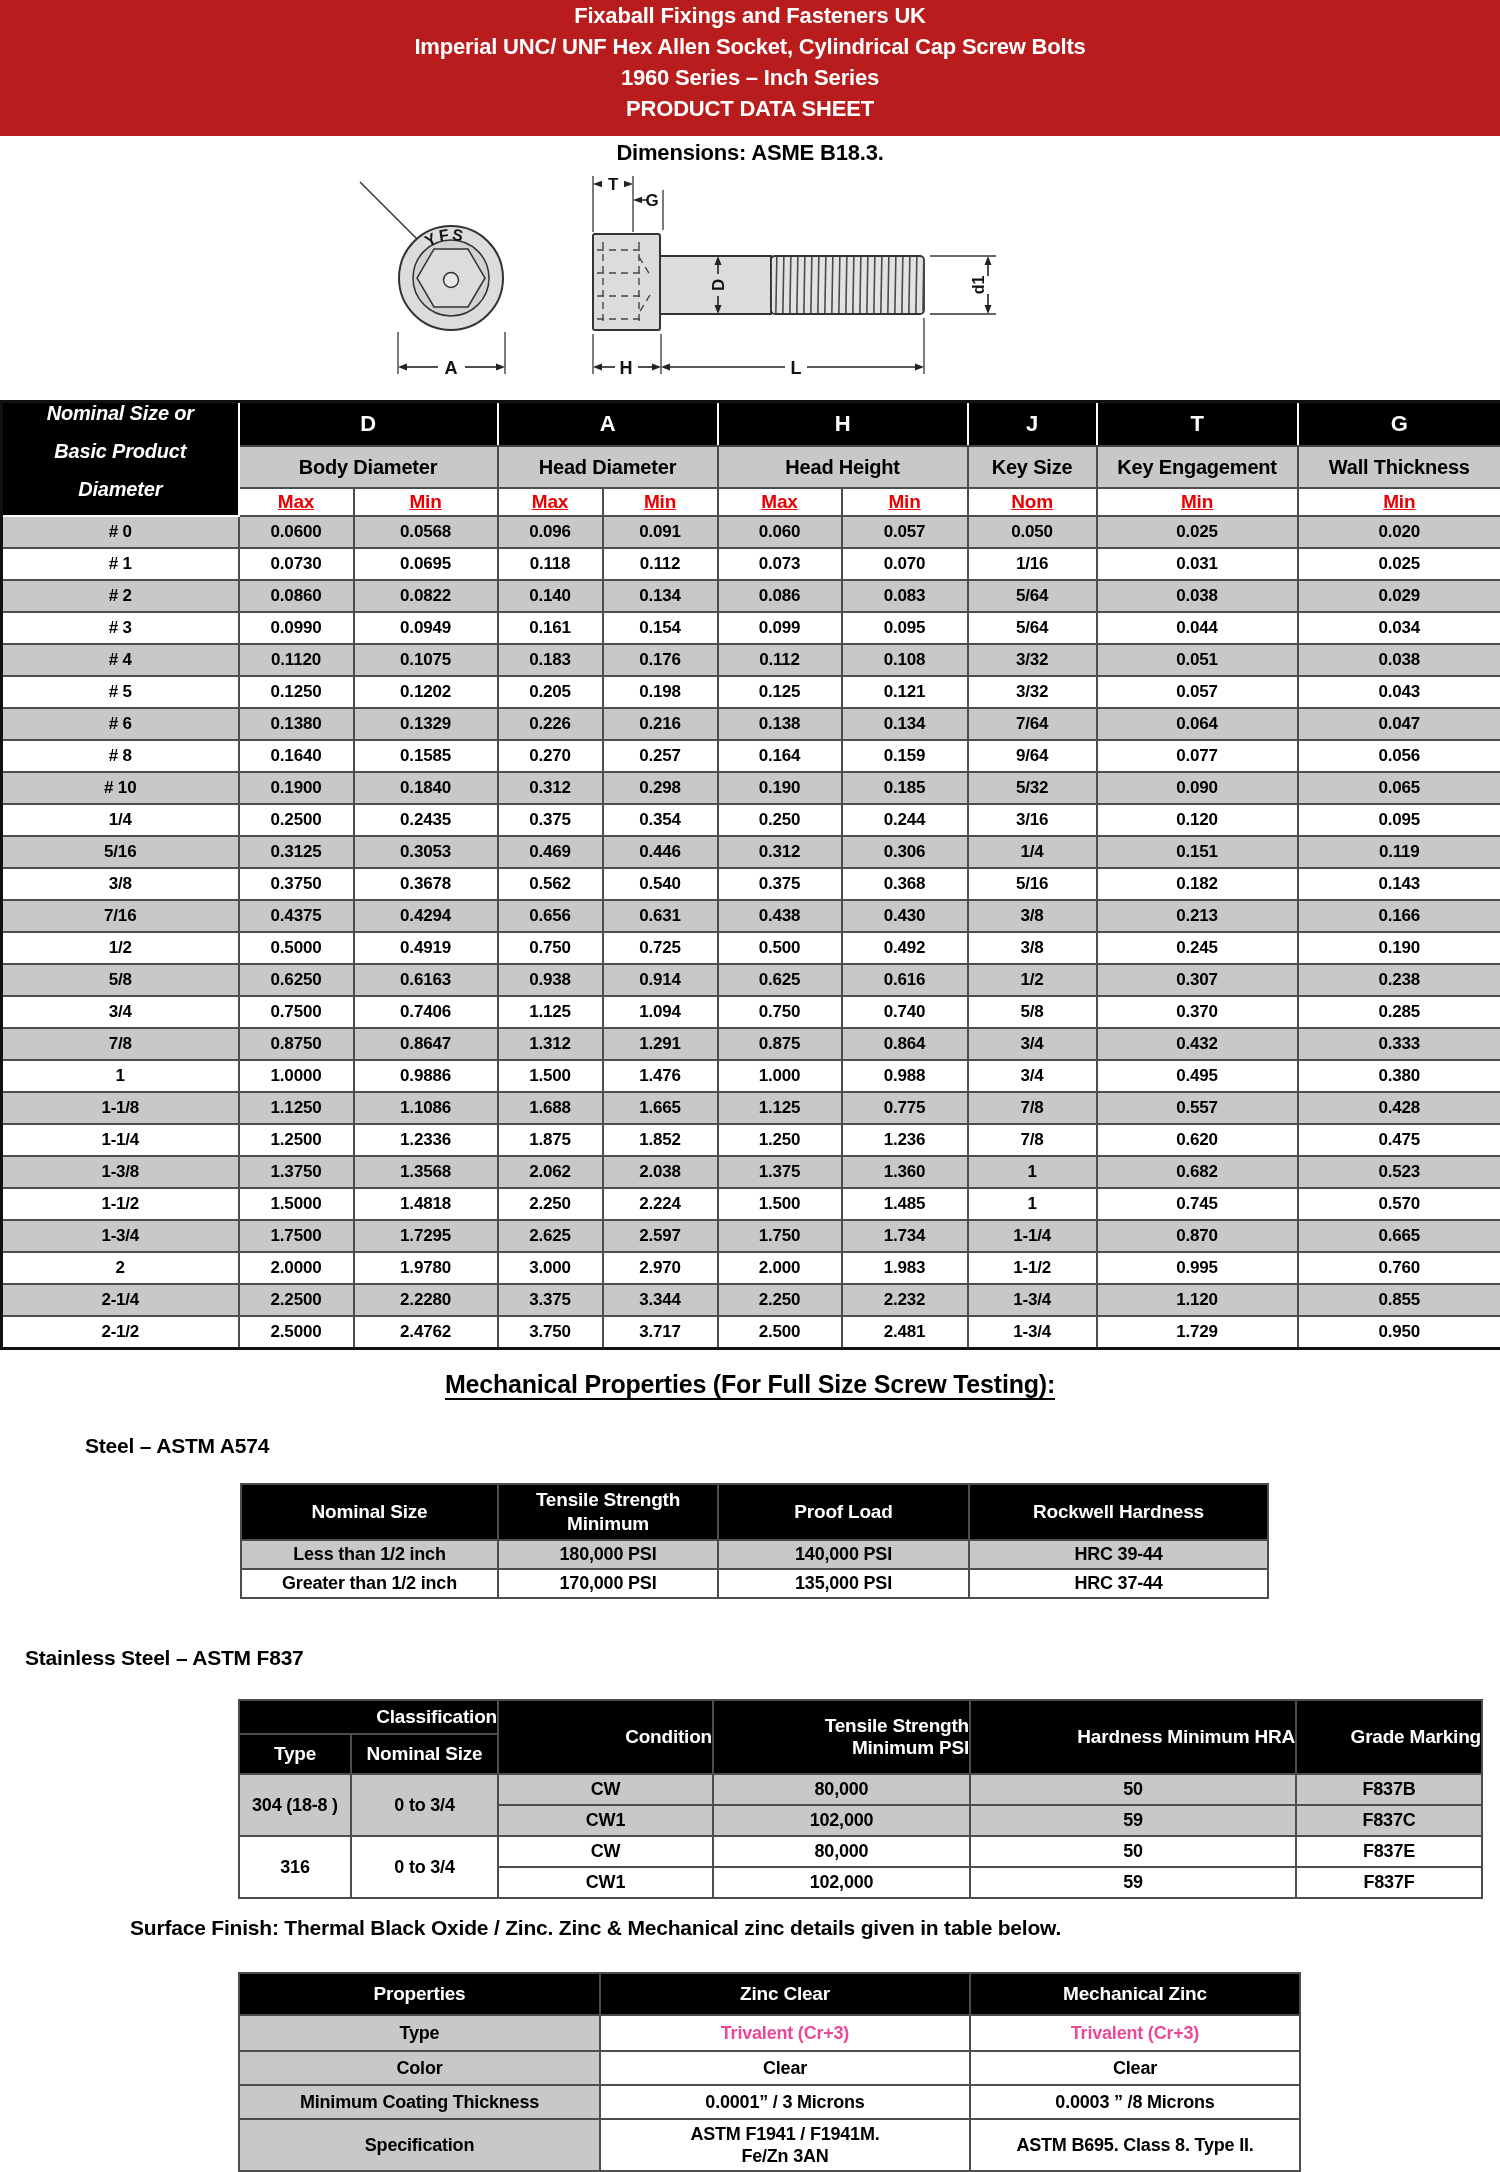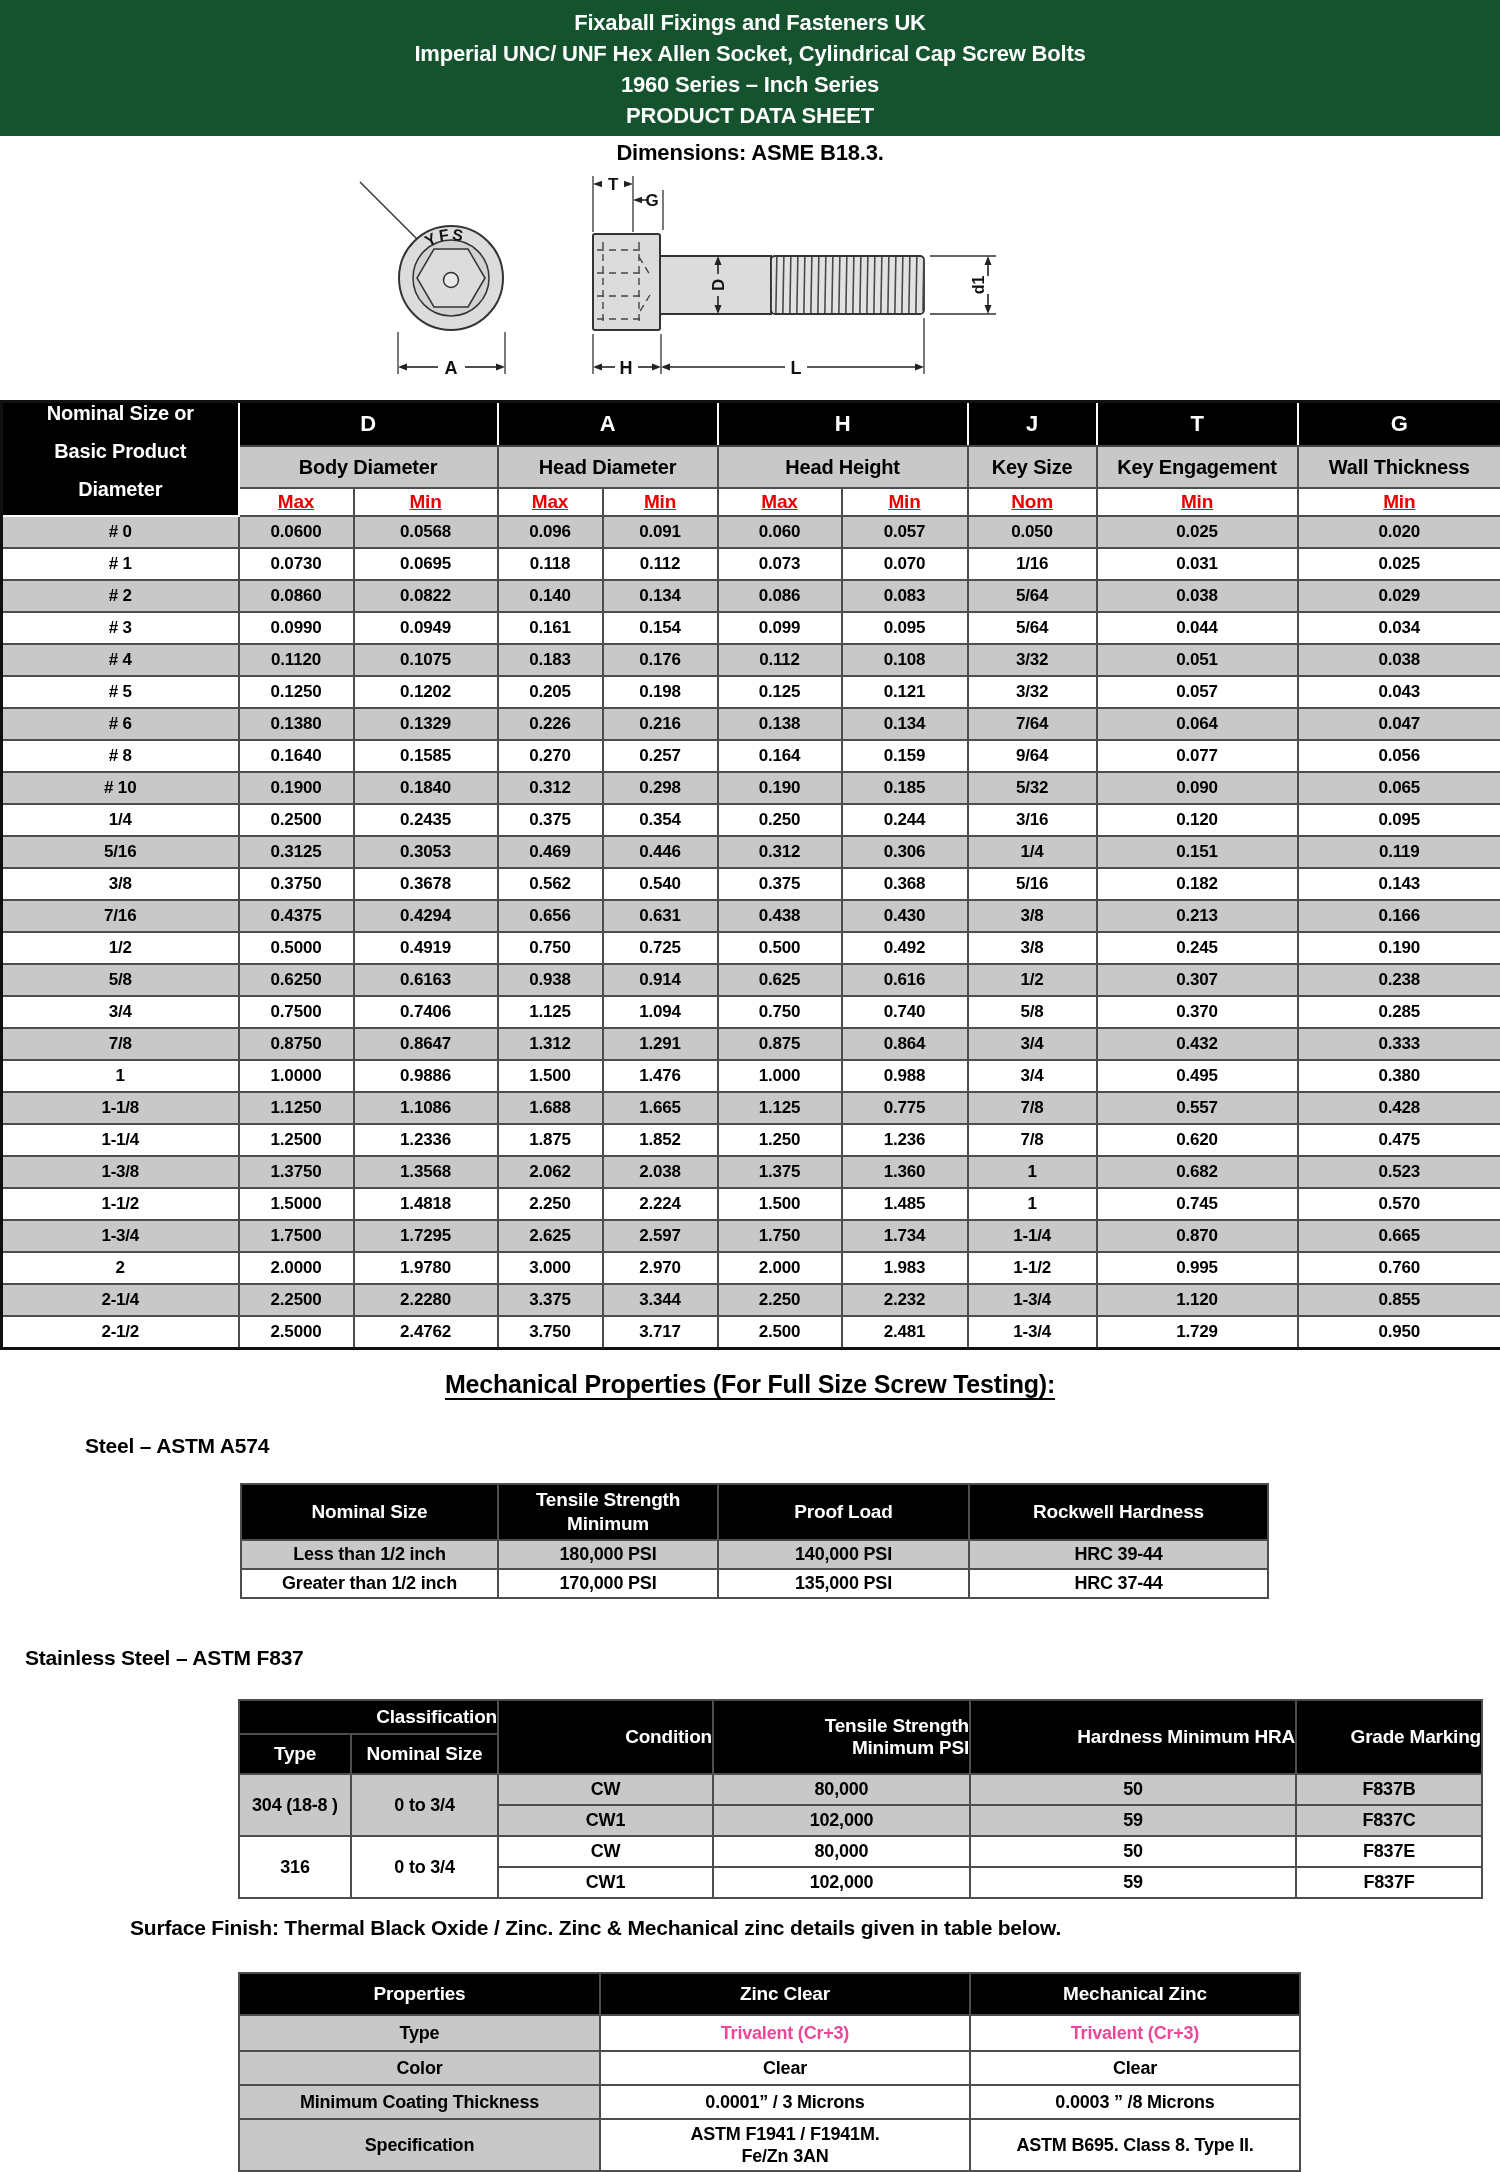--- a/index.html
+++ b/index.html
@@ -2,39 +2,39 @@
 <html><head>
 <meta charset="utf-8">
 <style>
   html,body{margin:0;padding:0;background:#fff;}
   .page{
     position:relative;width:1500px;height:2172px;background:#fff;
     font-family:"Liberation Sans",sans-serif;color:#000;overflow:hidden;
     letter-spacing:-0.2px;
   }
   
-  .topbar{position:absolute;top:0;left:0;width:1500px;height:136px;background:#14532d;color:#fff;text-align:center;box-sizing:border-box;padding-top:7px;}
+  .topbar{position:absolute;top:0;left:0;width:1500px;height:136px;background:#b91c1c;color:#fff;text-align:center;box-sizing:border-box;}
   .topbar div{font-size:22px;font-weight:bold;line-height:31px;}
   .dims-note{position:absolute;top:140px;left:0;width:1500px;text-align:center;font-size:22px;font-weight:bold;}
   
   .diagram{position:absolute;top:162px;left:290px;}
   .diagram text{font-family:"Liberation Sans",sans-serif;font-weight:bold;fill:#111;}
   
   table{border-collapse:collapse;table-layout:fixed;font-weight:bold;}
   th,td{border:2px solid #4d4d4d;text-align:center;vertical-align:middle;padding:0;overflow:hidden;}
   .shade{background:#c8c8c8;}
   th.blk{background:#000;color:#fff;}
   .pre{white-space:pre-line;}
   .red{color:#ec4899;margin-top:6px;}
   
   .dim-table{position:absolute;top:400px;left:0;width:1500px;border:3px solid #111;}
   .dim-table .row-letters th{height:42px;font-size:22px;background:#000;color:#fff;border-color:#fff;border-bottom-color:#444;}
   .dim-table th.col1{background:#000;color:#fff;border-color:#fff;}
   .col1-inner{height:118px;overflow:hidden;margin-top:-13px;}
-  .col1-inner div{font-size:20px;line-height:38px;font-weight:bold;}
+  .col1-inner div{font-size:20px;line-height:38px;font-weight:bold;font-style:italic;}
   .dim-table .row-names th{height:40px;font-size:20px;background:#c8c8c8;}
   .dim-table .row-maxmin th{height:26px;font-size:19px;background:#fff;color:#e90000;text-decoration:underline;}
   .dim-table tbody td{height:30px;font-size:17px;line-height:30px;}
   
   .mech-heading{position:absolute;top:1370px;left:0;width:1500px;text-align:center;font-size:25px;font-weight:bold;text-decoration:underline;text-decoration-thickness:2px;text-underline-offset:5px;margin:0;}
   .side-label{position:absolute;font-size:21px;font-weight:bold;}
   .steel-label{top:1434px;left:85px;}
   .ss-label{top:1646px;left:25px;}
   .surface-label{top:1916px;left:130px;}
   

